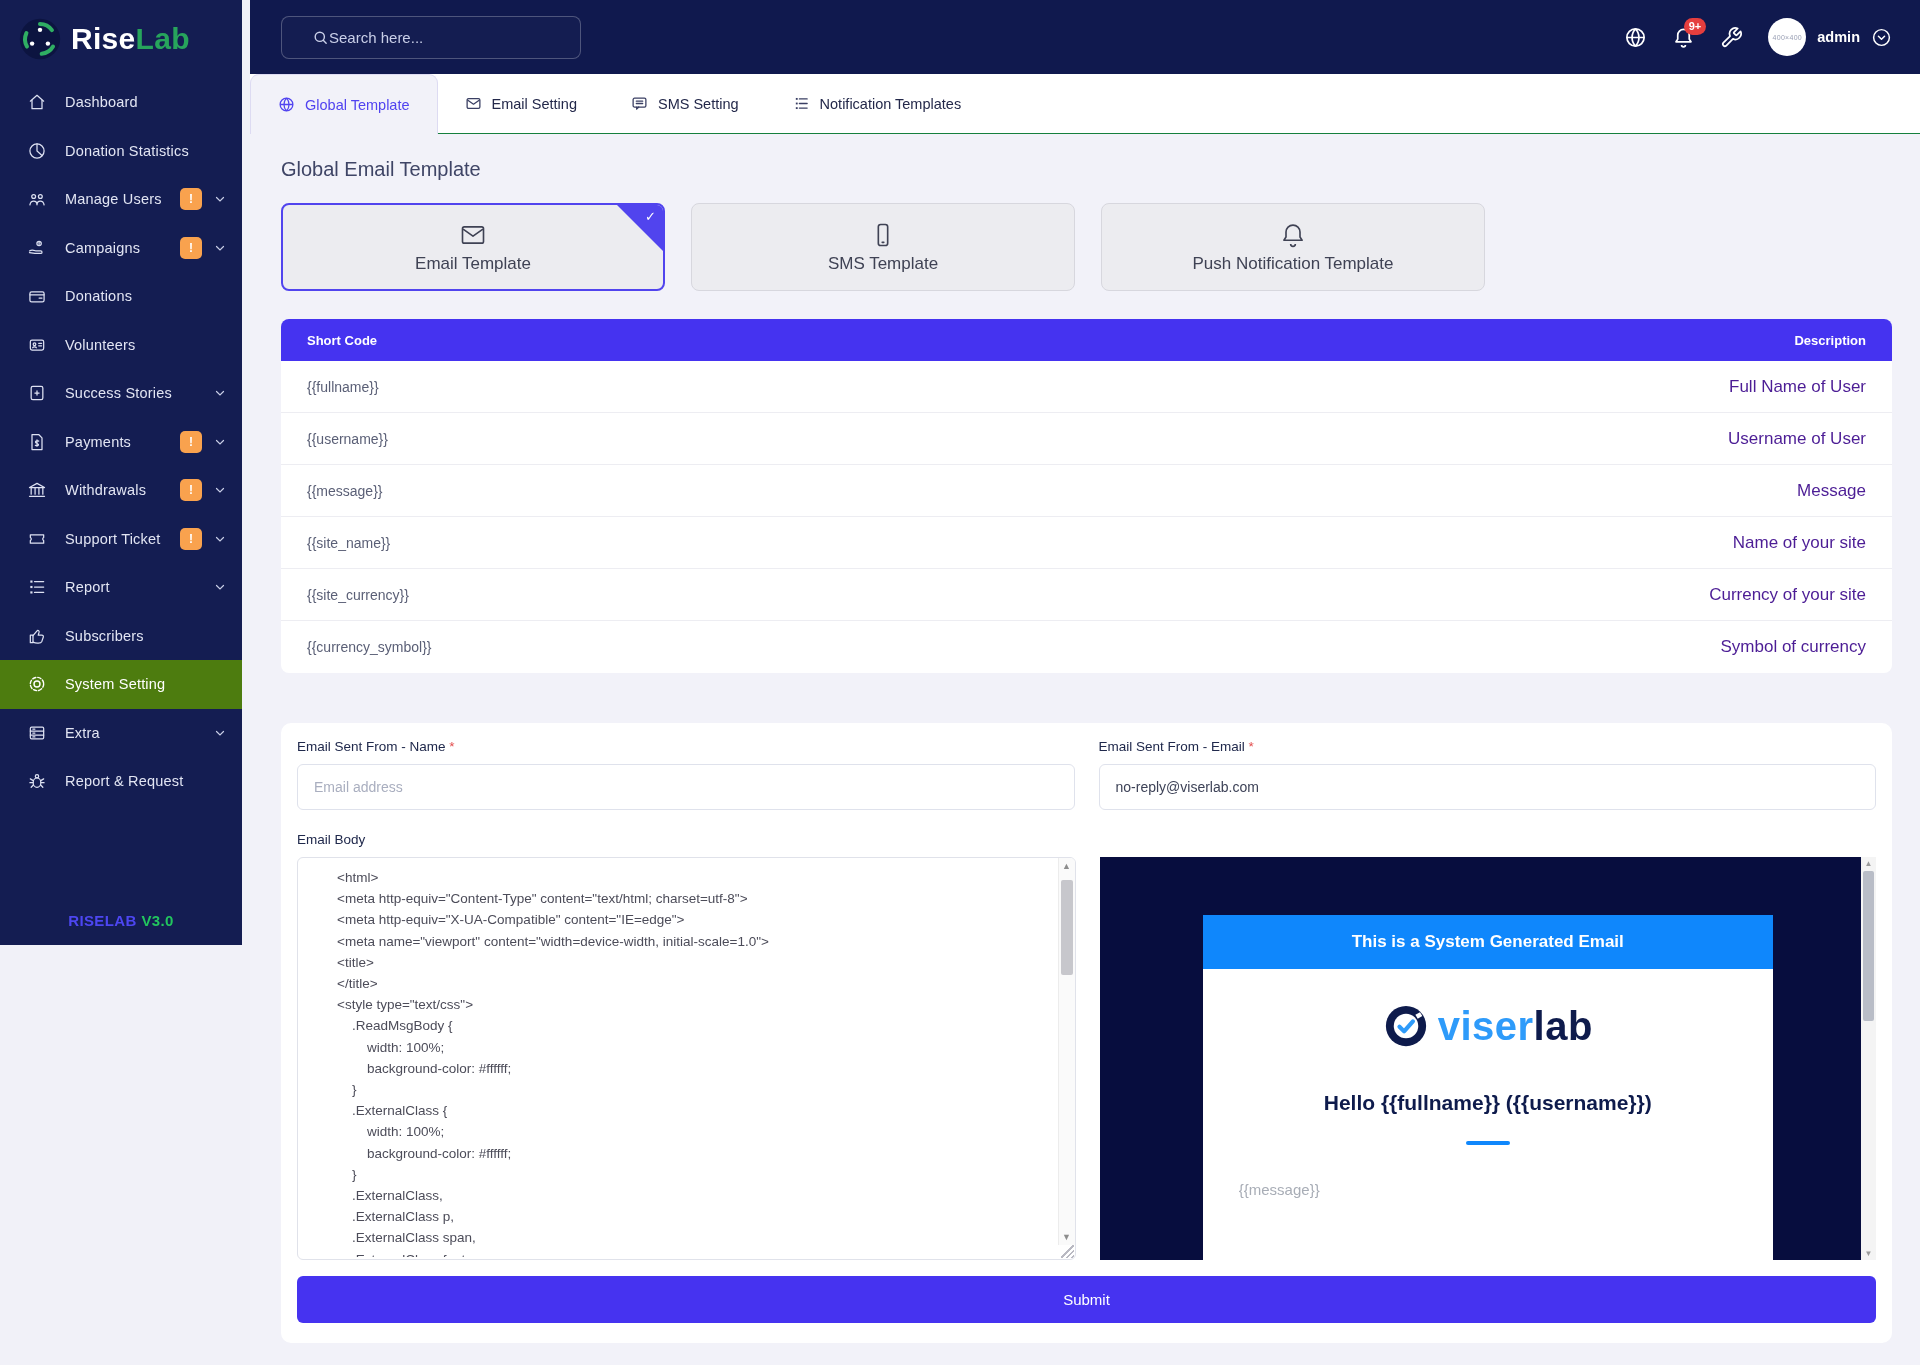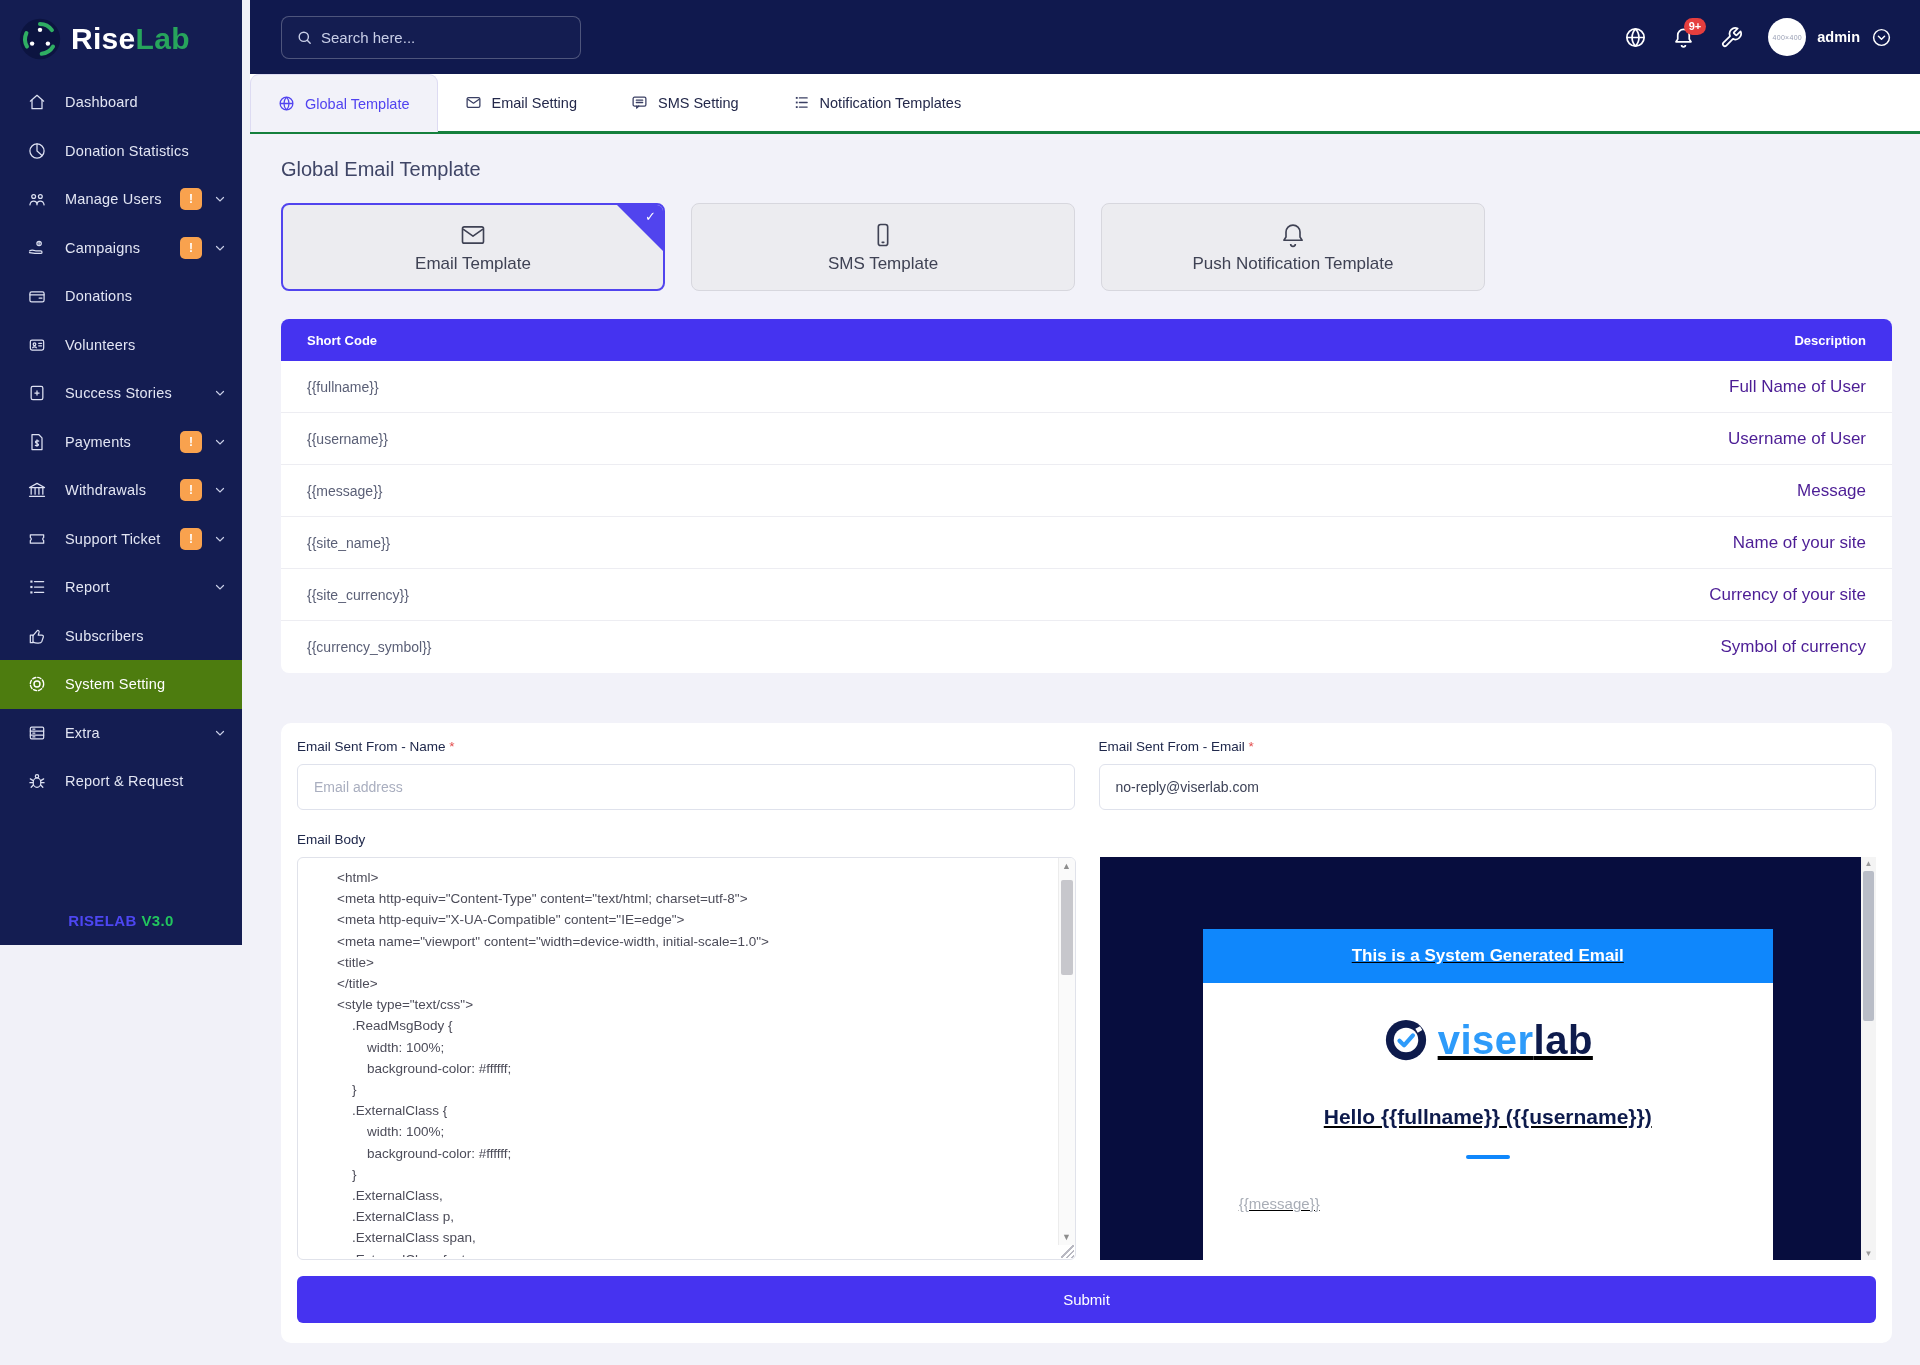--- a/index.html
+++ b/index.html
@@ -19,32 +19,32 @@
   .mi-badge { background:#f9a24e; color:#fff; font-weight:bold; font-size:12px; border-radius:5px; padding:4px 9px; margin-right:12px; }
   .mi-chevron { color:#c8cde6; }
   .menu-item.active { background:#4d7c0f; color:#ffffff; }
   .menu-item.active .mi-icon { color:#ffffff; }
   .sidebar-footer { position:absolute; bottom:16px; left:0; right:0; text-align:center; font-size:15px; font-weight:bold; letter-spacing:.4px; }
   .fb-name { color:#4d46f2; }
   .fb-version { color:#22c55e; }
 
   
   .topbar { position:absolute; left:250px; top:0; width:1670px; height:74px; background:#10194e; display:flex; align-items:center; justify-content:space-between; padding:0 28px 0 31px; }
-  .search-box { width:300px; height:43px; border:1px solid rgba(255,255,255,.25); border-radius:8px; display:flex; align-items:center; padding:0 14px; gap:8px; color:#c9cfe8; background:rgba(255,255,255,.02); }
+  .search-box { width:300px; height:43px; border:1px solid rgba(255,255,255,.25); border-radius:8px; display:flex; align-items:center; padding:0 30px; gap:0; color:#c9cfe8; background:rgba(255,255,255,.02); }
   .search-input { background:transparent; border:0; outline:none; color:#e3e7f6; font-size:15px; width:100%; font-family:inherit; }
   .search-input::placeholder { color:#c9cfe8; }
   .topbar-right { display:flex; align-items:center; gap:25px; color:#ffffff; }
   .tb-icon-btn { position:relative; color:#fff; cursor:pointer; }
   .noti-badge { position:absolute; top:-8px; right:-11px; background:#e53e3e; color:#fff; font-size:11px; font-weight:bold; border-radius:9px; padding:3px 5px; min-width:14px; text-align:center; line-height:1; }
   .user-chip { display:flex; align-items:center; gap:11px; cursor:pointer; }
   .avatar { width:38px; height:38px; border-radius:50%; background:#ffffff; color:#9aa0b5; display:flex; align-items:center; justify-content:center; font-size:7px; letter-spacing:.3px; }
   .admin-name { font-weight:bold; font-size:14.5px; }
 
   
-  .tabstrip { position:absolute; left:250px; top:74px; width:1670px; height:60px; background:#ffffff; border-bottom:3px solid #15803d; display:flex; z-index:2; }
+  .tabstrip { position:absolute; left:250px; top:74px; width:1670px; height:60px; background:#ffffff; border-bottom:1px solid #15803d; display:flex; z-index:2; }
   .tab { display:flex; align-items:center; gap:10px; padding:0 27px; font-size:14.5px; color:#23284a; cursor:pointer; }
   .tab .tab-icon { color:#3a3f63; }
   .tab.active { background:#f2f2f9; color:#5143f0; border:1px solid #dddbf2; border-bottom:none; border-radius:9px 9px 0 0; margin-bottom:-1px; }
   .tab.active .tab-icon { color:#5143f0; }
 
   
   .content { position:absolute; left:250px; top:134px; width:1670px; height:1231px; background:#f2f2f9; padding:0 28px 0 31px; }
   .page-title { margin-top:24px; font-size:20px; font-weight:500; color:#3f4566; height:23px; }
 
   .cards-row { display:flex; gap:26px; margin-top:22px; }
@@ -78,21 +78,21 @@
   .vs-arrow.up { top:3px; } .vs-arrow.down { bottom:3px; }
   .vs-thumb { position:absolute; top:22px; left:2px; width:12px; height:95px; background:#c7c7cc; border-radius:2px; }
   .resize-grip { position:absolute; right:1px; bottom:1px; width:13px; height:13px;
      background:linear-gradient(135deg, transparent 46%, #b9b9c2 46%, #b9b9c2 54%, transparent 54%, transparent 66%, #b9b9c2 66%, #b9b9c2 74%, transparent 74%, transparent 86%, #b9b9c2 86%, #b9b9c2 94%, transparent 94%); }
 
   .preview-box { flex:1; position:relative; background:#070d3e; overflow:hidden; }
   .pv-scroll { position:absolute; top:0; right:0; bottom:0; width:15px; background:#f4f4f4; }
   .pv-thumb { position:absolute; top:14px; left:2px; width:11px; height:150px; background:#b9bdc7; border-radius:2px; }
   .pv-arrow { position:absolute; left:0; right:0; text-align:center; font-size:8px; color:#9b9b9b; }
   .pv-arrow.up { top:2px; } .pv-arrow.down { bottom:2px; }
-  .email-card { position:absolute; left:50%; transform:translateX(-50%); top:72px; width:570px; height:430px; background:#ffffff;text-decoration:underline; }
+  .email-card { position:absolute; left:50%; transform:translateX(-50%); top:58px; width:570px; height:430px; background:#ffffff; }
   .email-banner { height:54px; background:#0f87fc; color:#ffffff; font-weight:bold; font-size:17px; display:flex; align-items:center; justify-content:center; }
   .vl-logo { display:flex; align-items:center; justify-content:center; gap:9px; margin-top:34px; }
   .vl-text { font-size:40px; font-weight:bold; letter-spacing:.5px; }
   .vl-viser { color:#2e9bfa; }
   .vl-lab { color:#0e1b4c; }
   .email-greeting { text-align:center; font-size:21px; font-weight:bold; color:#0e1b4c; margin-top:42px; }
   .email-divider { width:44px; height:4px; background:#0f87fc; margin:26px auto 0; border-radius:2px; }
   .email-message { margin:36px 36px 0; color:#a8adb6; font-size:15px; }
 
   .submit-btn { margin-top:16px; width:100%; height:47px; background:#4633f0; color:#ffffff; border:none; border-radius:6px; font-size:15px; cursor:pointer; font-family:inherit; }

